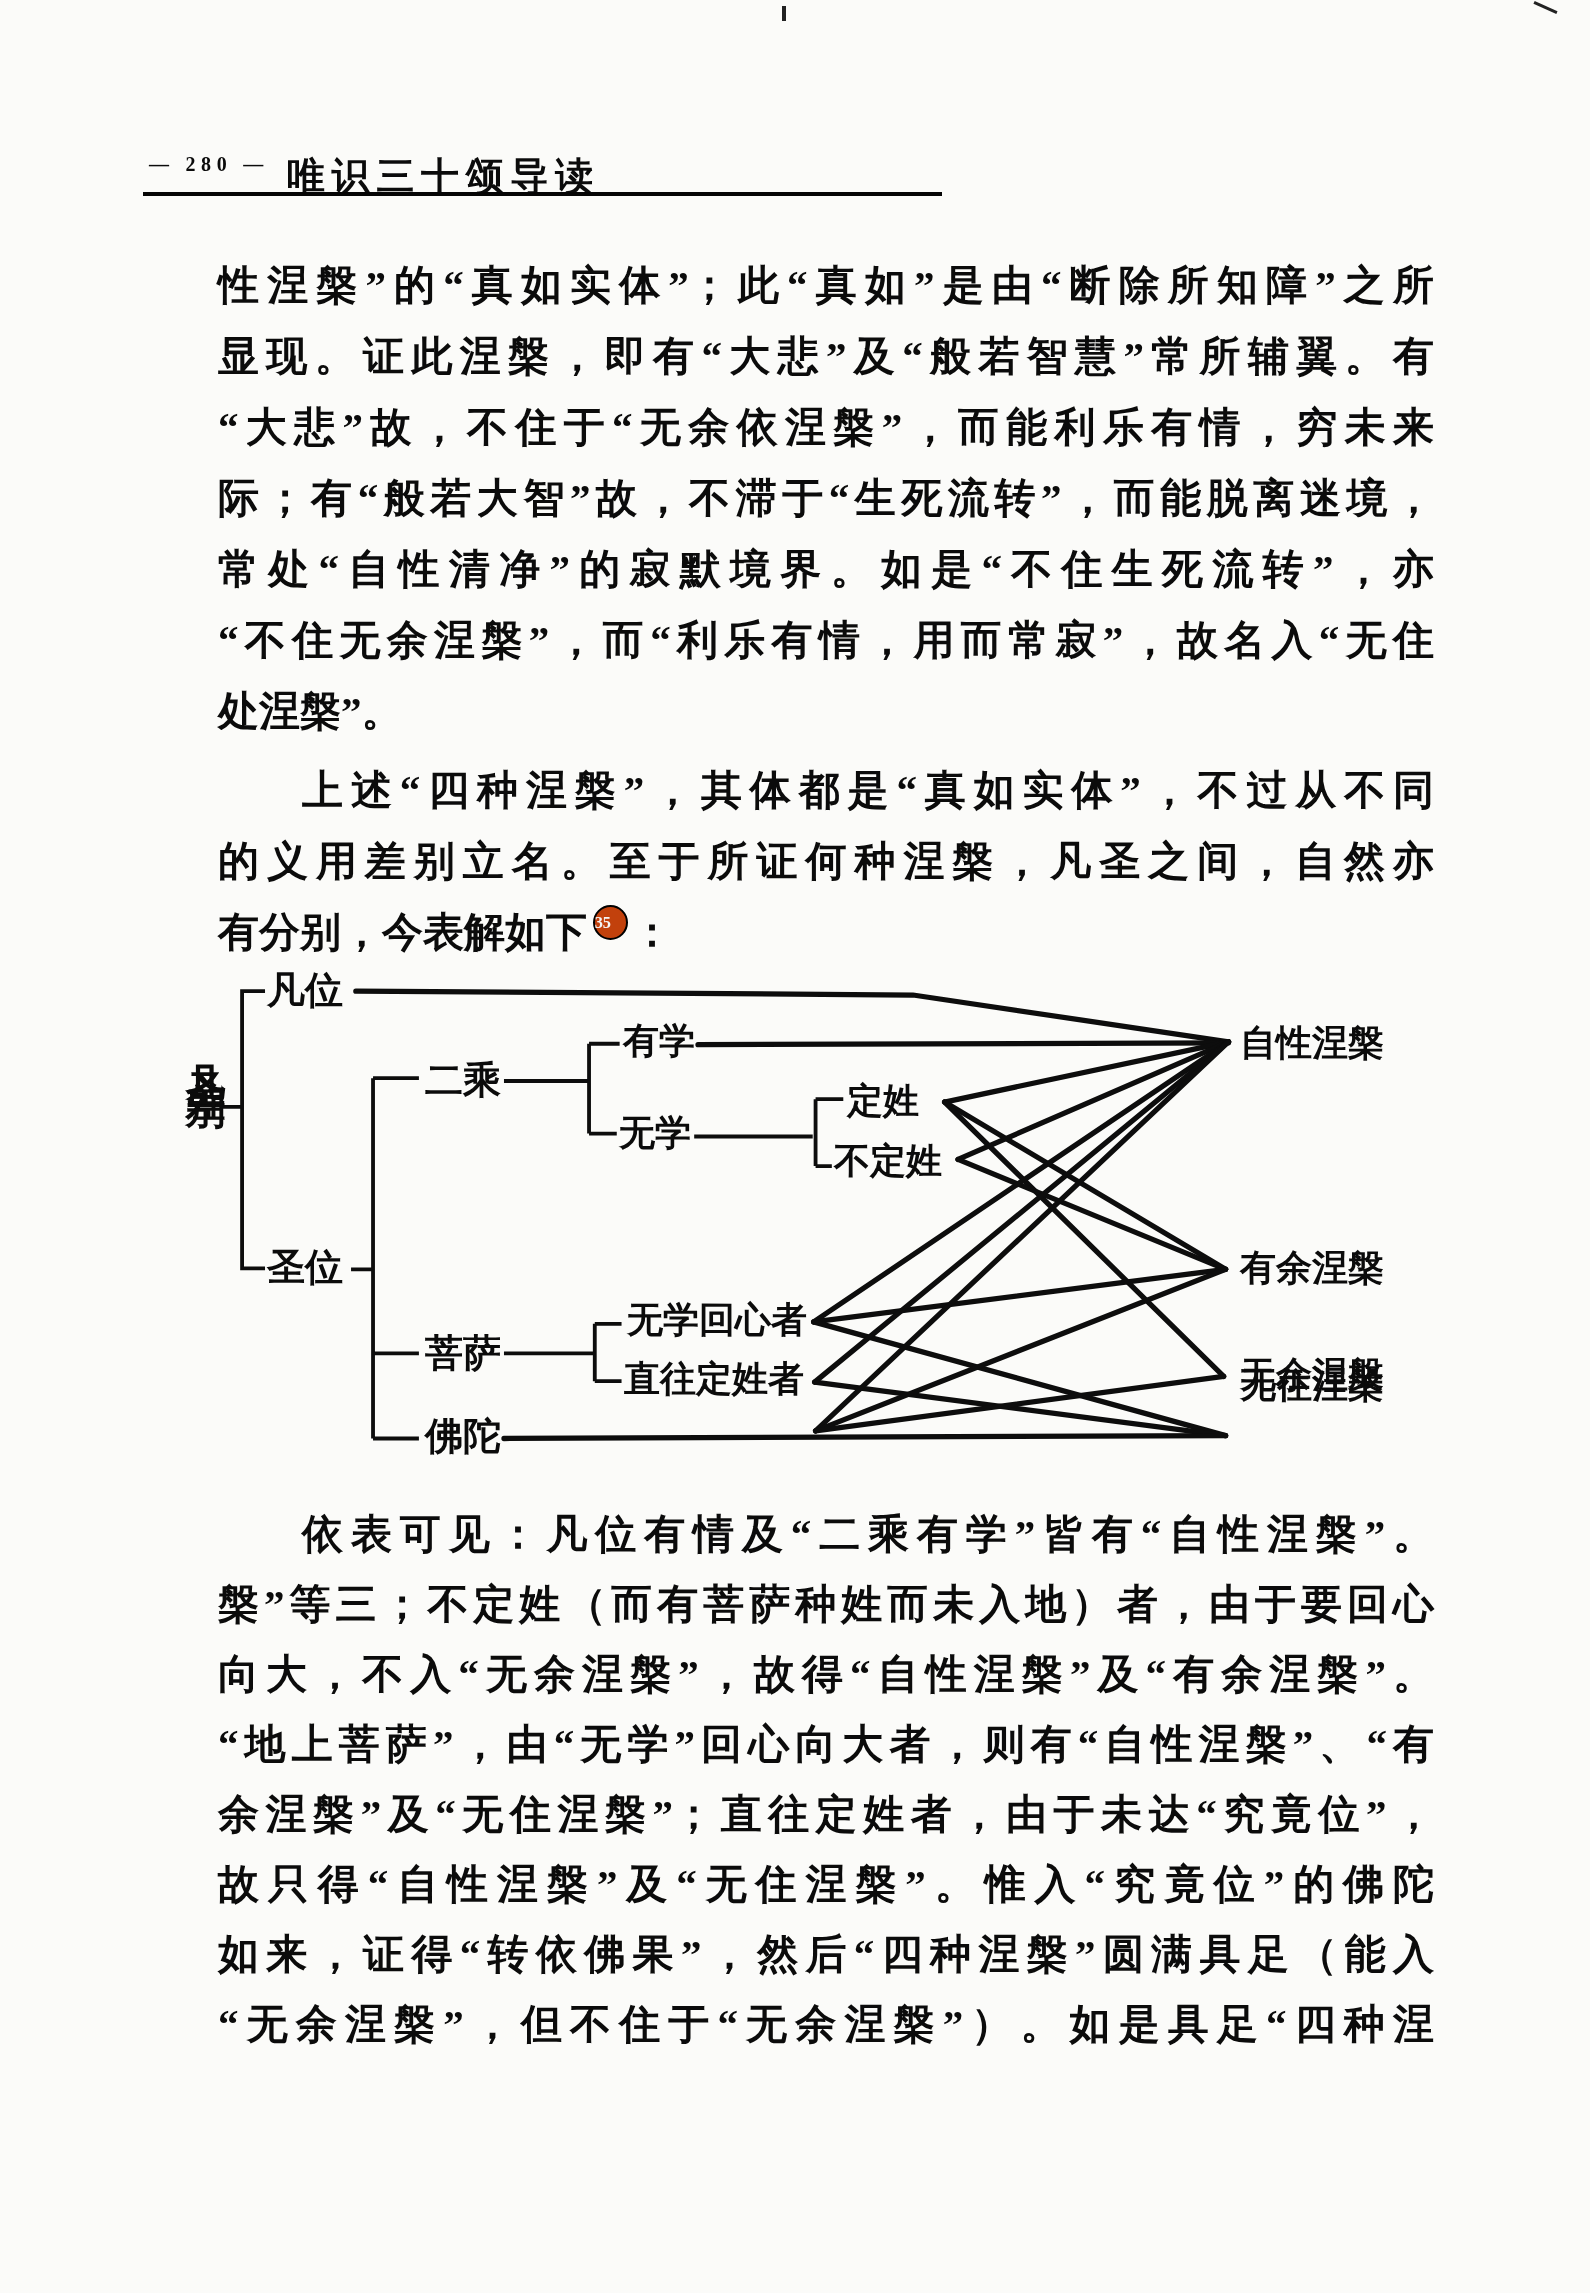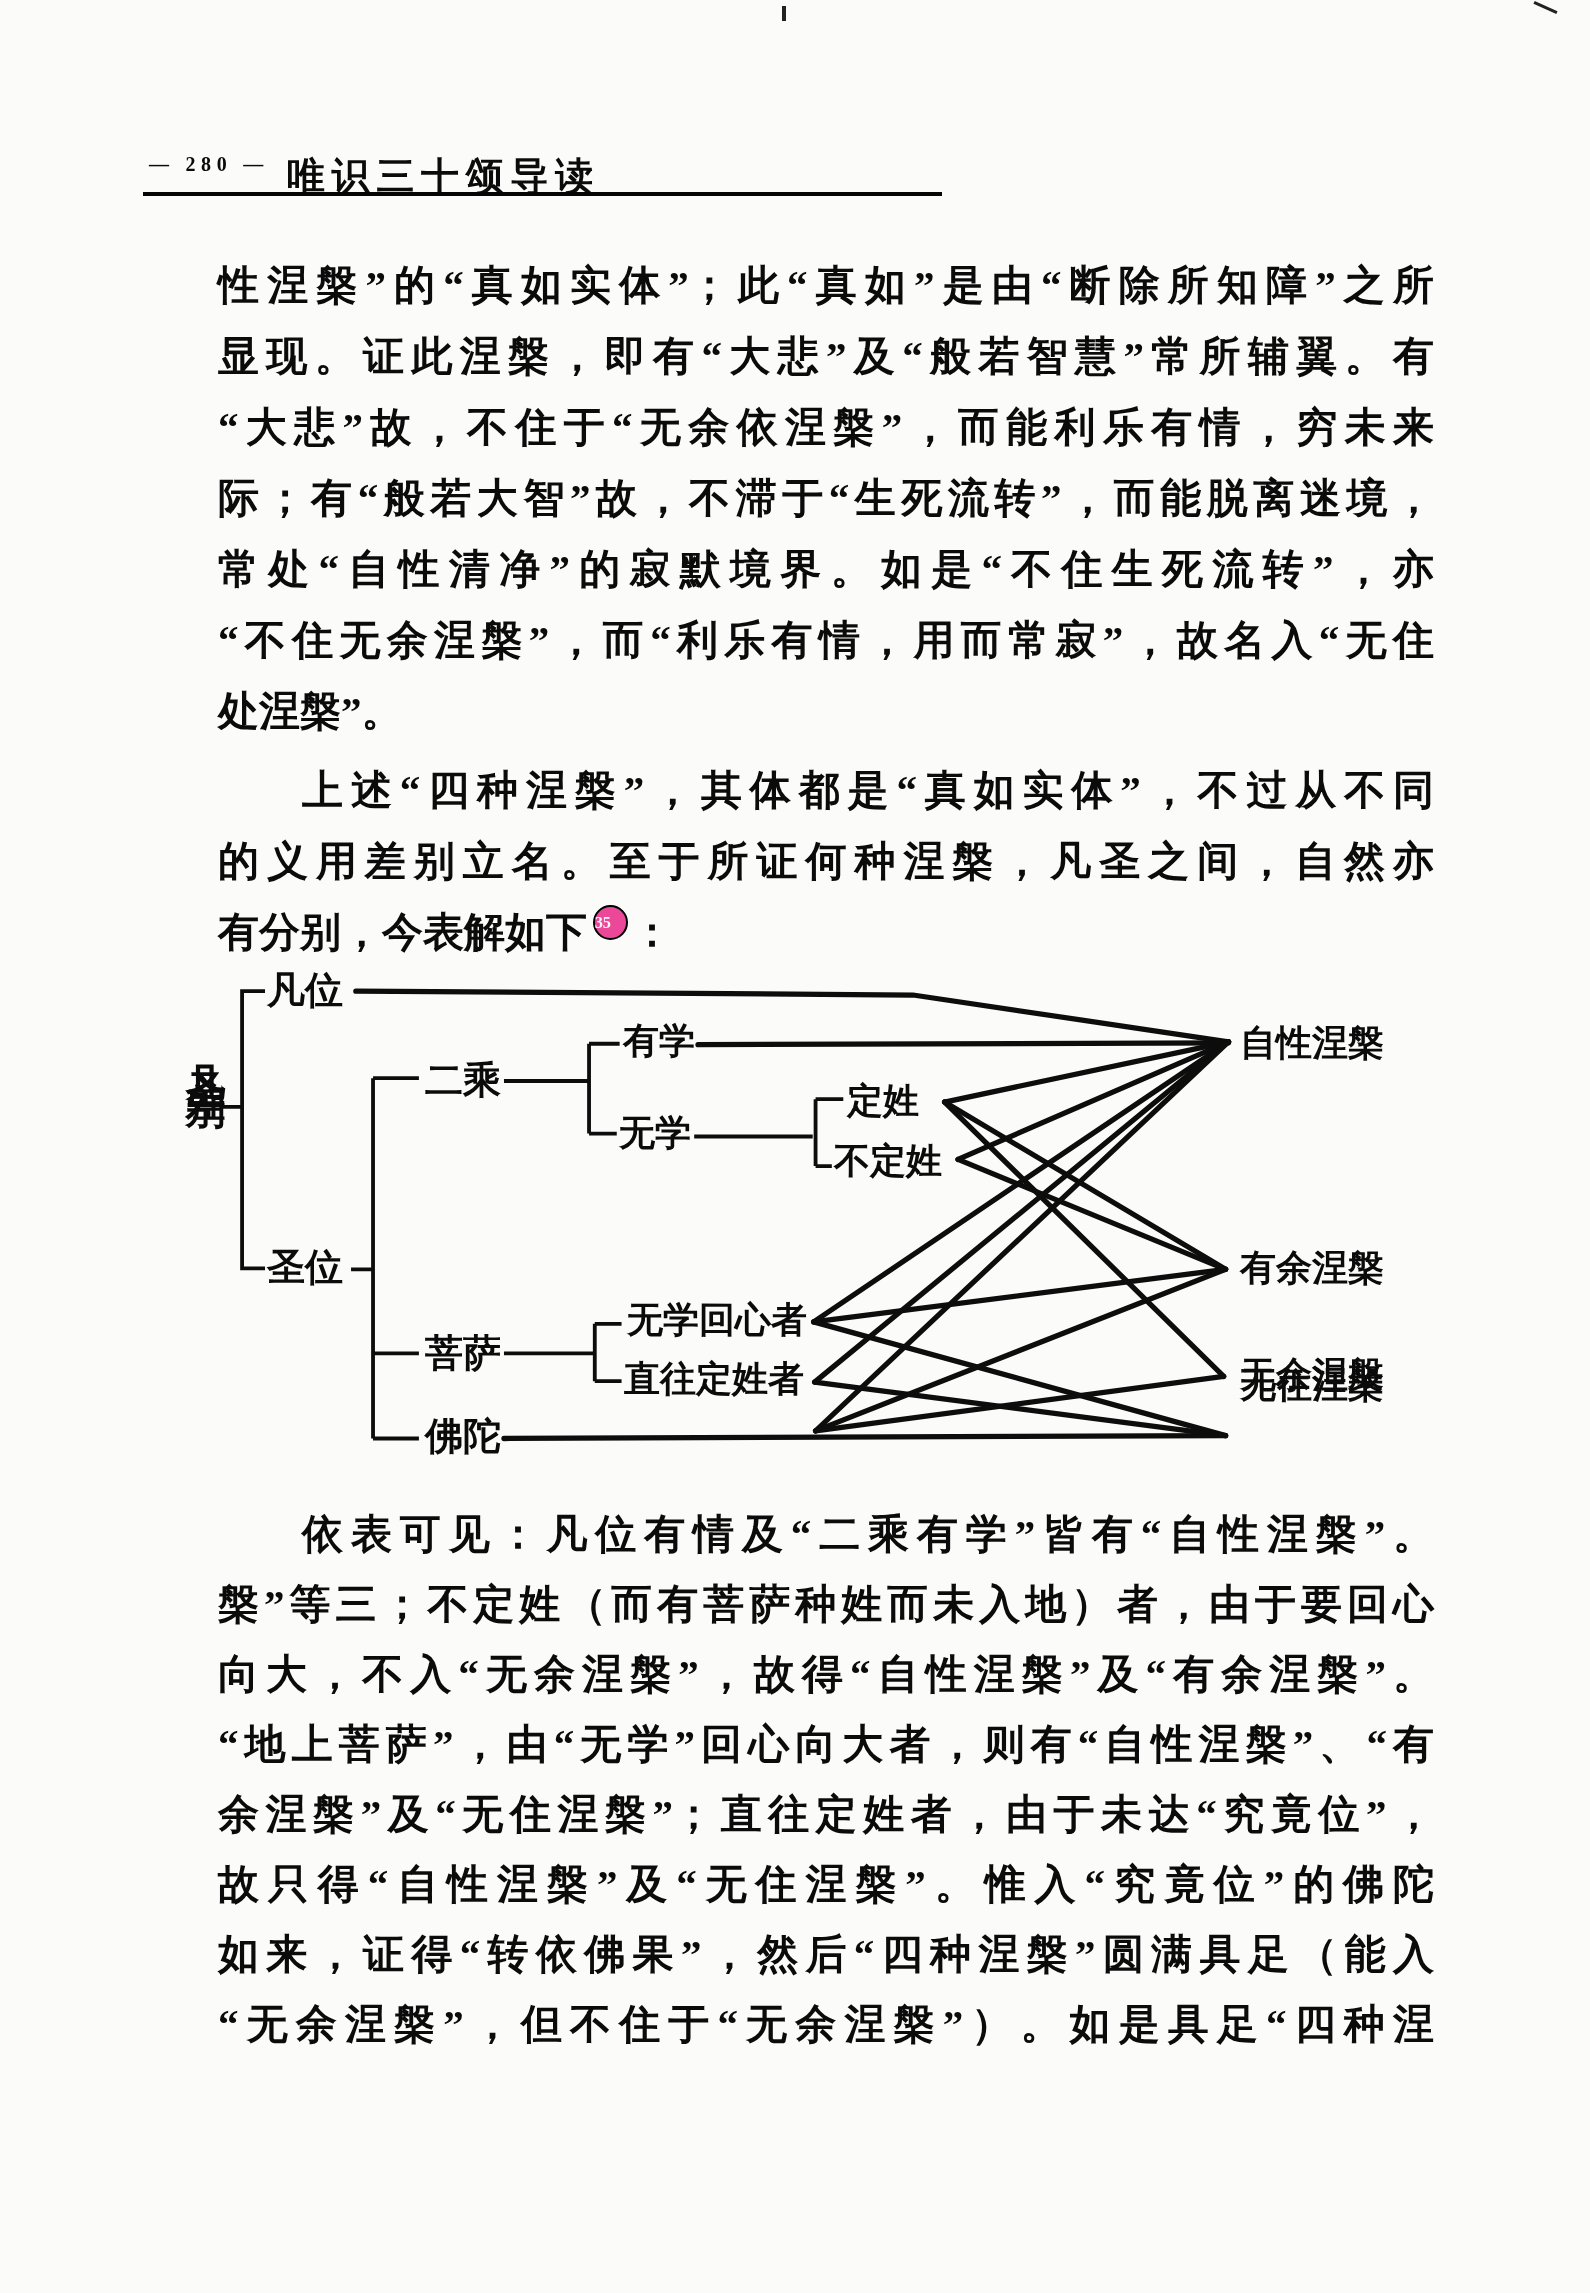--- a/index.html
+++ b/index.html
@@ -32,21 +32,21 @@
     overflow:visible;
   }
   .p3 .bodyline{height:70px;line-height:70px;}
   .bodyline.indent{text-indent:84px;}
   .bodyline.short{text-align-last:left;}
   .fnline{display:flex;align-items:flex-start;text-align:left;}
   .fn-circle{
     display:inline-block;width:31px;height:31px;margin:7.6px 3.8px 0 5.7px;
     border:2.9px solid #000;border-radius:50%;
     font-size:16.3px;line-height:31px;text-align:right;font-weight:700;
-    background:#ec4899;color:#f5f5f5;
+    background:#c2410c;color:#f5f5f5;
   }
   
   .diagram{position:absolute;left:0;top:0;width:1591px;height:2293px;pointer-events:none;}
   svg.wires{position:absolute;left:0;top:0;}
   svg.wires path, svg.wires polyline{fill:none;stroke:#0d0d0d;}
   svg.wires .structure{stroke-width:4px;}
   svg.wires polyline{stroke-width:5.5px;stroke-linecap:round;}
   .dlabel{
     position:absolute;font-size:36px;font-weight:600;white-space:nowrap;line-height:1.05;
   }

